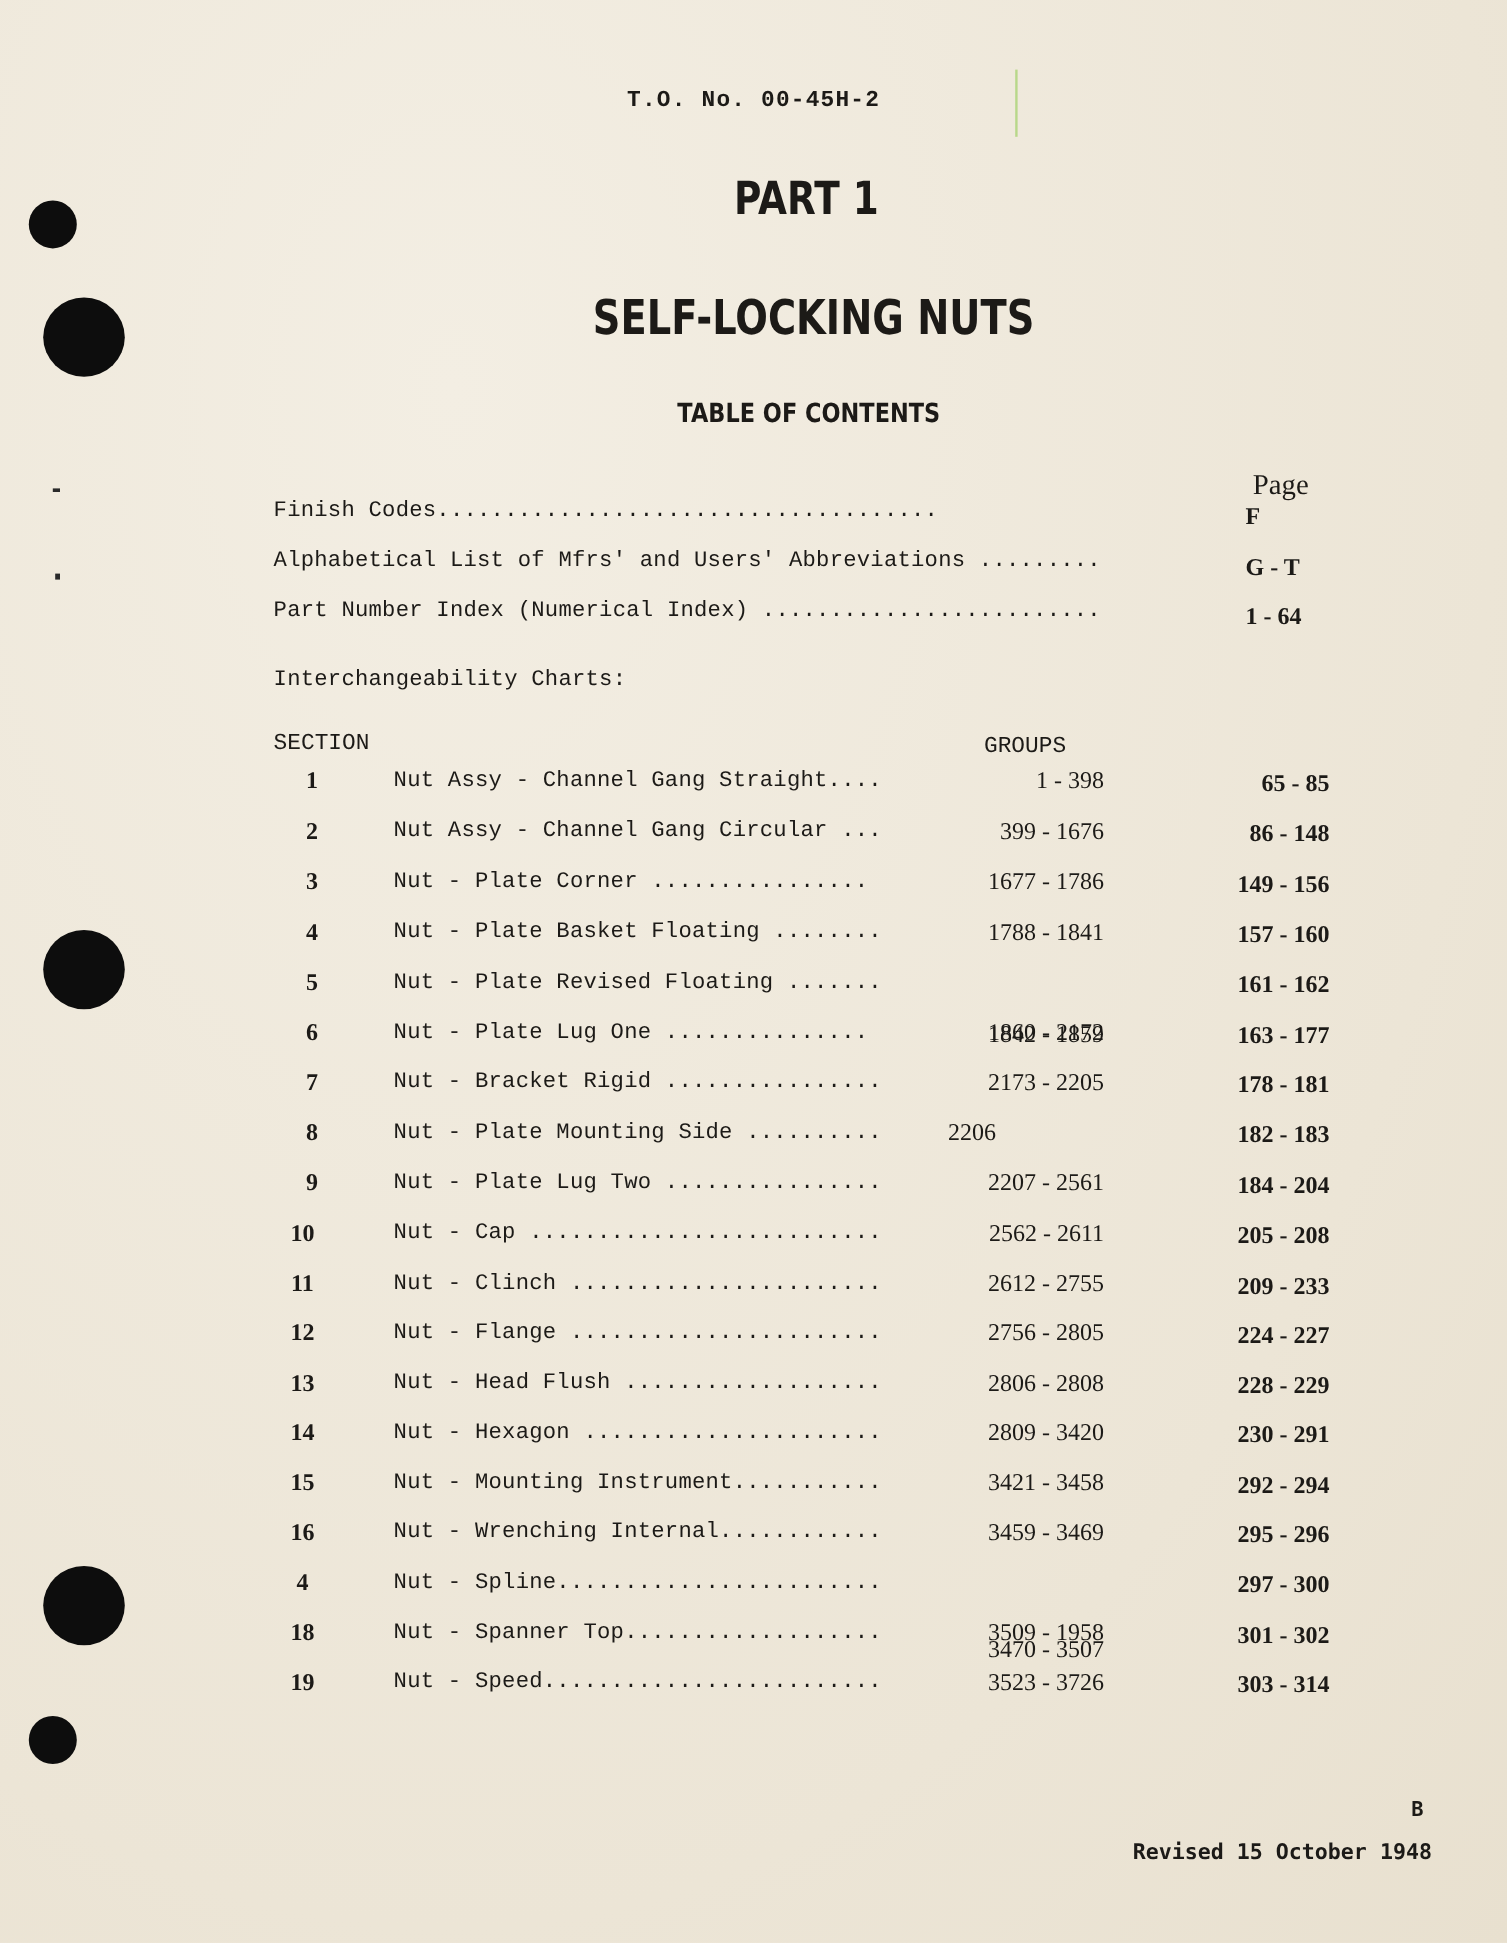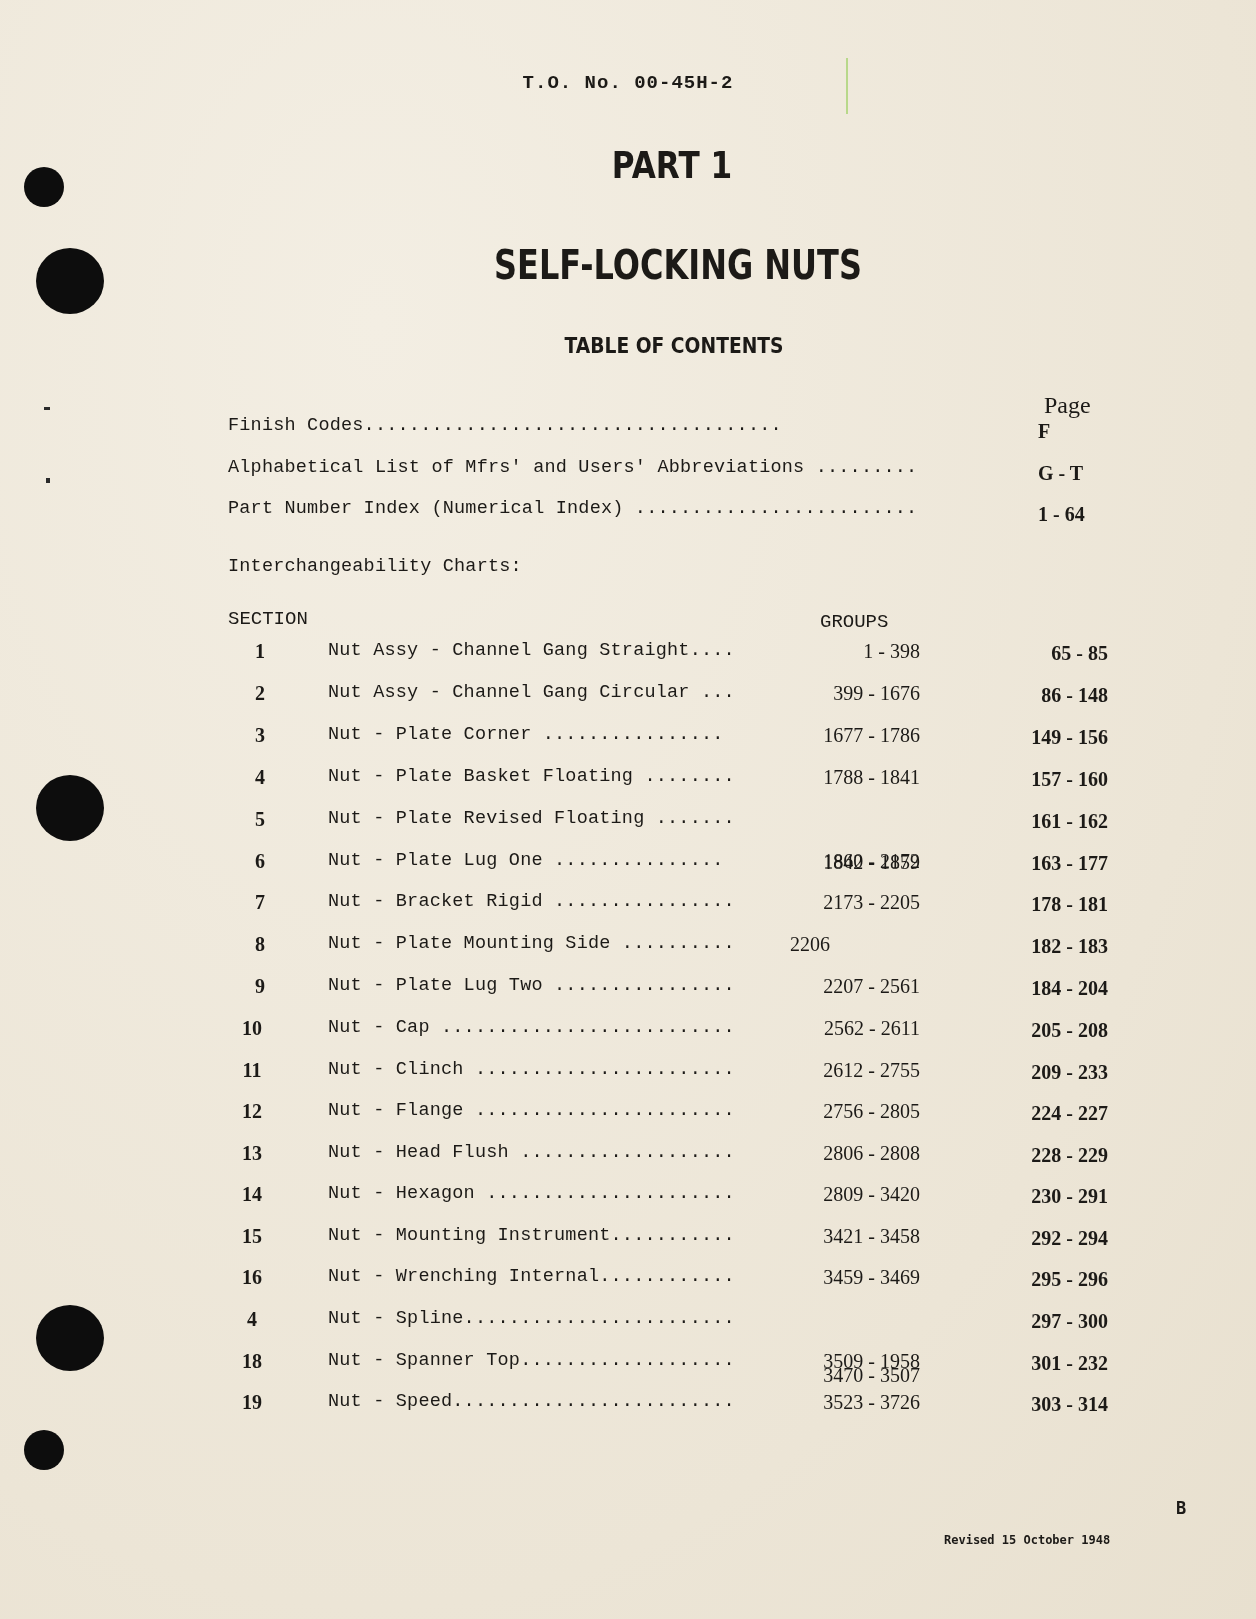--- a/index.html
+++ b/index.html
@@ -22,21 +22,21 @@
   .toc-item { position:absolute; left:228px; font-size:18.5px; white-space:pre; letter-spacing:0.2px; }
   .toc-page { position:absolute; left:1038px; font-family:"Liberation Serif",serif; font-weight:bold; font-size:20px; }
   .col-head { position:absolute; font-size:19px; }
 
   .sec-num { position:absolute; width:40px; text-align:center; font-family:"Liberation Serif",serif; font-weight:bold; font-size:20px; }
   .sec-desc { position:absolute; left:328px; font-size:18.5px; white-space:pre; letter-spacing:0.2px; }
   .sec-groups { position:absolute; left:790px; width:130px; text-align:right; font-family:"Liberation Serif",serif; font-size:20px; }
   .sec-pages { position:absolute; left:990px; width:118px; text-align:right; font-family:"Liberation Serif",serif; font-weight:bold; font-size:20px; }
 
   .page-letter { position:absolute; left:1176px; top:1498px; font-weight:bold; font-size:17px; font-family:"DejaVu Sans Mono",monospace; }
-  .revised { position:absolute; left:944px; top:1533px; font-weight:bold; font-size:12px; font-family:"DejaVu Sans Mono",monospace; }
+  .revised { position:absolute; left:944px; top:1533px; font-weight:bold; font-size:18px; font-family:"DejaVu Sans Mono",monospace; }
 </style>
 </head>
 <body>
 
 <div class="hole" style="left:24px;top:167px;width:40px;height:40px;"></div>
 <div class="hole" style="left:36px;top:248px;width:68px;height:66px;"></div>
 <div class="hole" style="left:36px;top:775px;width:68px;height:66px;"></div>
 <div class="hole" style="left:36px;top:1305px;width:68px;height:66px;"></div>
 <div class="hole" style="left:24px;top:1430px;width:40px;height:40px;"></div>
 <div class="mark" style="left:44px;top:407px;width:6px;height:3px;"></div>
@@ -162,21 +162,21 @@
   <div>
     <div class="sec-num" style="left:232px;top:1308px;">4</div>
     <div class="sec-desc" style="top:1308px;">Nut - Spline........................</div>
     <div class="sec-groups" style="top:1364px;">3470 - 3507</div>
     <div class="sec-pages" style="top:1310px;">297 - 300</div>
   </div>
   <div>
     <div class="sec-num" style="left:232px;top:1350px;">18</div>
     <div class="sec-desc" style="top:1350px;">Nut - Spanner Top...................</div>
     <div class="sec-groups" style="top:1350px;">3509 - 1958</div>
-    <div class="sec-pages" style="top:1352px;">301 - 232</div>
+    <div class="sec-pages" style="top:1352px;">301 - 302</div>
   </div>
   <div>
     <div class="sec-num" style="left:232px;top:1391px;">19</div>
     <div class="sec-desc" style="top:1391px;">Nut - Speed.........................</div>
     <div class="sec-groups" style="top:1391px;">3523 - 3726</div>
     <div class="sec-pages" style="top:1393px;">303 - 314</div>
   </div>
 </div>
 
 <div class="page-letter">B</div>

